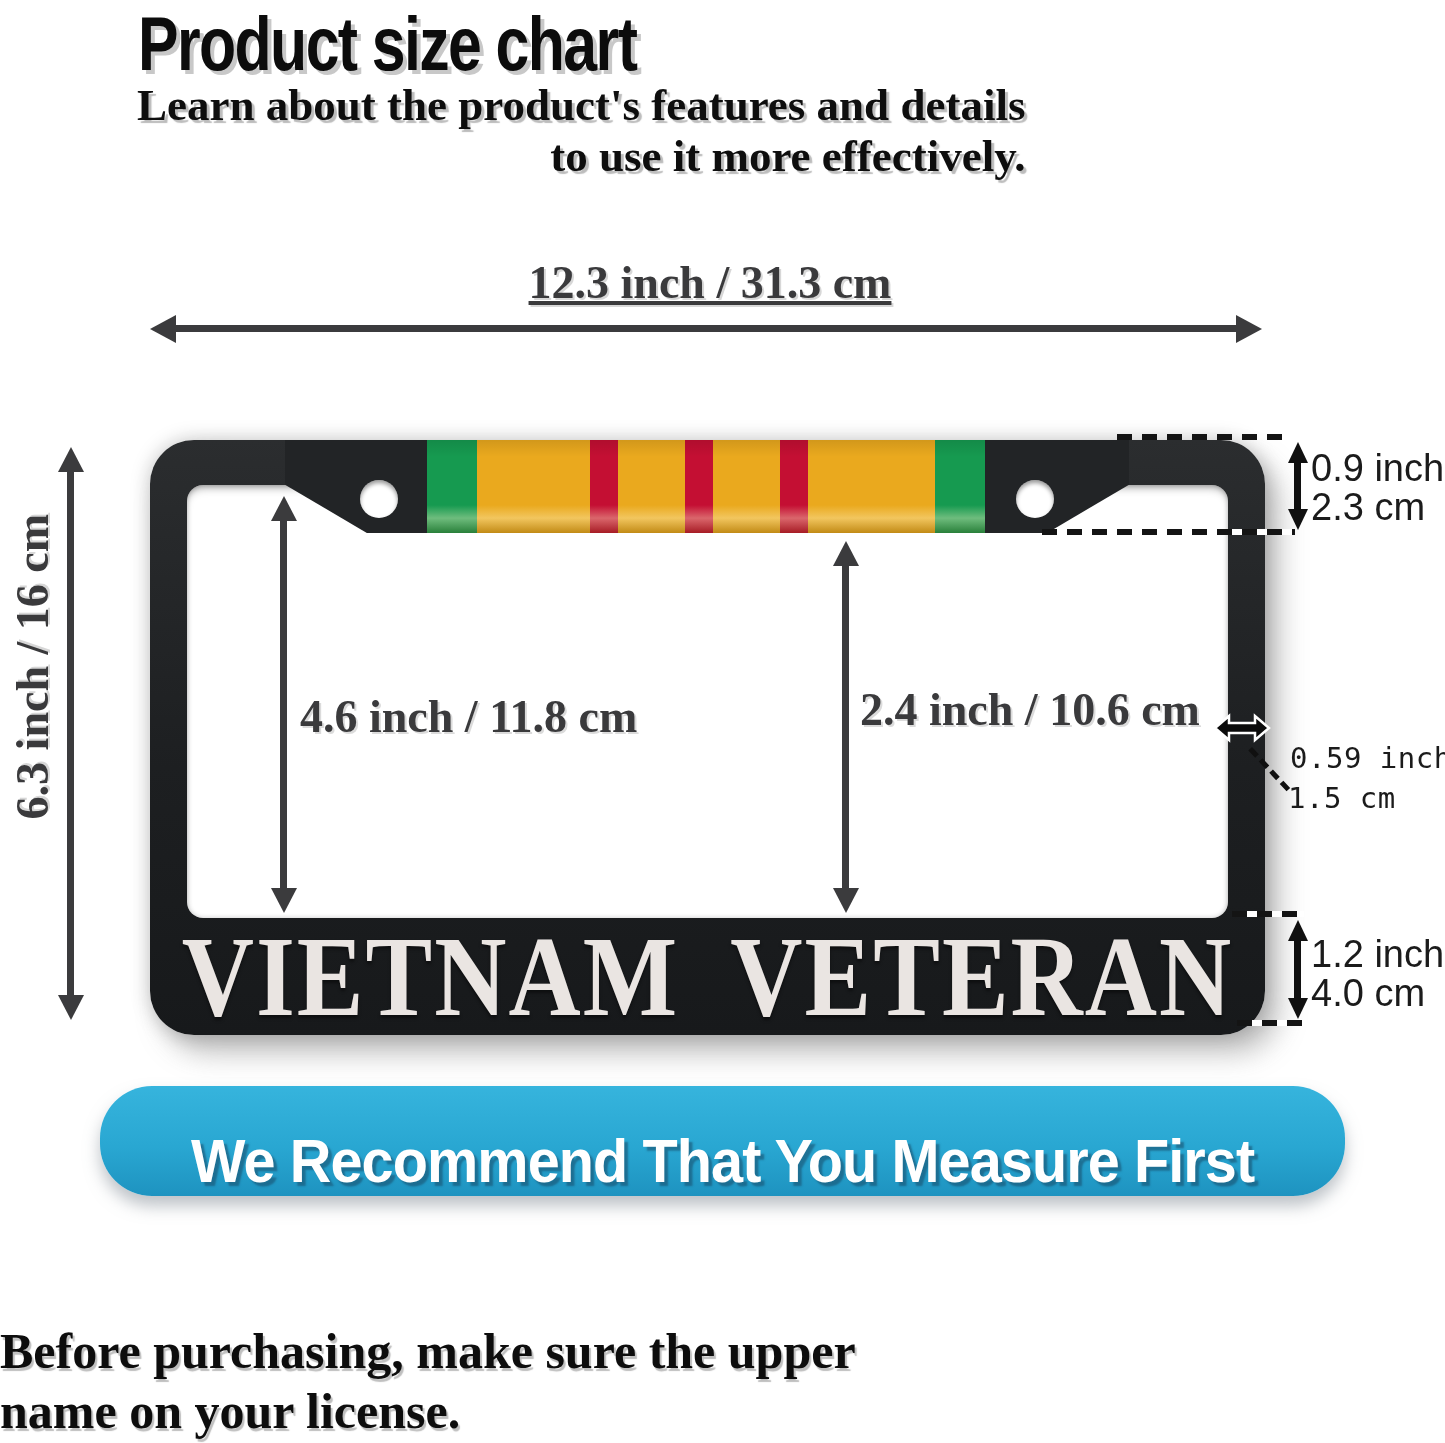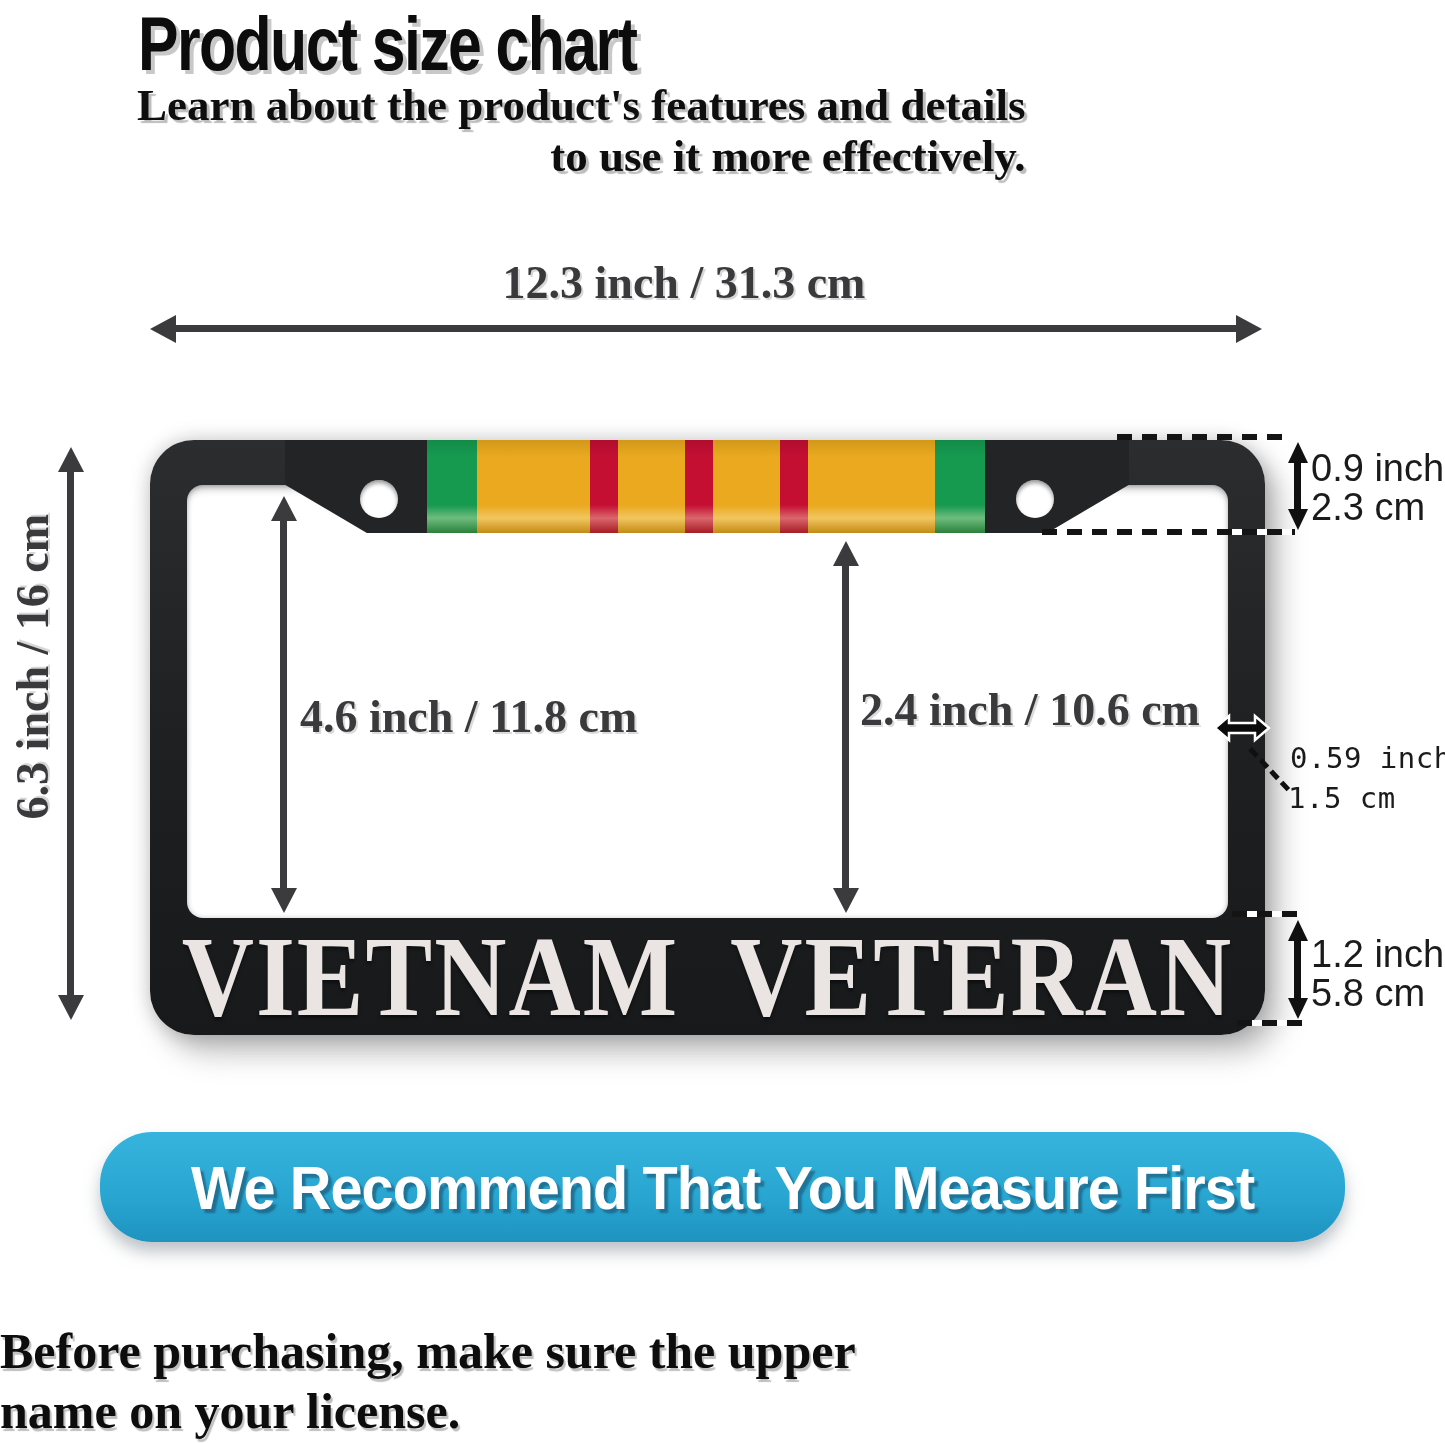--- a/index.html
+++ b/index.html
@@ -10,21 +10,21 @@
   .title{position:absolute;left:138px;top:0px;font-family:"Liberation Sans",sans-serif;
          font-size:76px;font-weight:800;letter-spacing:-2px;color:#0c0c0c;white-space:nowrap;
          transform:scaleX(.8);transform-origin:left top;
          text-shadow:5px 4px 0 rgba(145,145,145,.5);}
   .subtitle{position:absolute;left:137px;top:80px;font-size:45px;font-weight:700;color:#0e0e0e;
             line-height:1.14;text-shadow:3px 3px 1px rgba(165,165,165,.75);text-align:right;}
 
   
   .dim-label{position:absolute;font-size:46px;font-weight:700;color:#3a3a3c;white-space:nowrap;
              text-shadow:2px 2px 0 rgba(175,175,175,.5);}
-  .dim-top-label{left:384px;top:256px;width:600px;text-align:center;}
+  .dim-top-label{left:410px;top:256px;width:600px;text-align:center;text-decoration:underline;}
   .dim-left-label{left:6px;top:514px;writing-mode:vertical-rl;transform:rotate(180deg);}
 
   .harrow{position:absolute;background:#3b3b3d;height:7px;}
   .harrow::before,.harrow::after{content:'';position:absolute;top:50%;width:0;height:0;
       border-top:14px solid transparent;border-bottom:14px solid transparent;transform:translateY(-50%);}
   .harrow::before{left:-25px;border-right:26px solid #3b3b3d;}
   .harrow::after{right:-25px;border-left:26px solid #3b3b3d;}
 
   .varrow{position:absolute;background:#3b3b3d;width:7px;}
   .varrow::before,.varrow::after{content:'';position:absolute;left:50%;width:0;height:0;
@@ -82,24 +82,24 @@
   .mlabel{position:absolute;font-family:"Liberation Sans",sans-serif;font-size:38px;color:#1b1b1b;
           line-height:1;white-space:nowrap;z-index:6;}
   .mlabel.mono{font-family:"DejaVu Sans Mono",monospace;font-size:29px;letter-spacing:.5px;}
 
   .diag-dash{position:absolute;left:1252px;top:747px;width:56px;height:0;
              border-top:5px dashed #101010;transform:rotate(47deg);transform-origin:left top;}
 
   .side-arrow-svg{position:absolute;left:1213px;top:710px;z-index:6;}
 
   
-  .banner{position:absolute;left:100px;top:1132px;width:1245px;height:110px;border-radius:52px;
+  .banner{position:absolute;left:100px;top:1086px;width:1245px;height:110px;border-radius:52px;
           background:linear-gradient(180deg,#36b4dd 0%,#29a7d2 55%,#1e93c0 100%);
           box-shadow:0 10px 16px rgba(125,135,145,.5);
-          display:flex;align-items:center;justify-content:center;}
+          display:flex;align-items:flex-end;justify-content:center;}
   .banner-text{font-family:"Liberation Sans",sans-serif;font-weight:800;font-size:62px;color:#ffffff;
           white-space:nowrap;transform:scaleX(.93);letter-spacing:-1px;
           text-shadow:4px 4px 2px rgba(25,80,110,.6);}
 
   
   .footer{position:absolute;left:0;top:1321px;width:1445px;text-align:left;
           font-size:50px;font-weight:700;color:#0d0d0d;line-height:1.2;
           text-shadow:2px 3px 1px rgba(175,175,175,.8);}
 
   .z5{z-index:5;}
@@ -146,21 +146,21 @@
     <polygon points="2,18 16,6 16,13 42,13 42,6 56,18 42,30 42,23 16,23 16,30" fill="#0b0b0b" stroke="#ffffff" stroke-width="2.5"></polygon>
   </svg>
   <div class="diag-dash"></div>
   <div class="mlabel mono" style="left:1290px;top:744px;">0.59 inch</div>
   <div class="mlabel mono" style="left:1288px;top:784px;">1.5 cm</div>
 
   <div class="dash cased z5" style="left:1232px;top:911px;width:72px;"></div>
   <div class="dash cased z5" style="left:1237px;top:1020px;width:70px;"></div>
   <div class="varrow small z5" style="left:1294px;top:940px;height:59px;"></div>
   <div class="mlabel" style="left:1311px;top:935px;">1.2 inch</div>
-  <div class="mlabel" style="left:1311px;top:974px;">5.8 cm</div>
+  <div class="mlabel" style="left:1311px;top:974px;">4.0 cm</div>
 
   <div class="banner">
     <div class="banner-text">We Recommend That You Measure First</div>
   </div>
 
   <div class="footer">
     <div>Before purchasing, make sure the upper</div>
     <div>name on your license.</div>
   </div>
 

